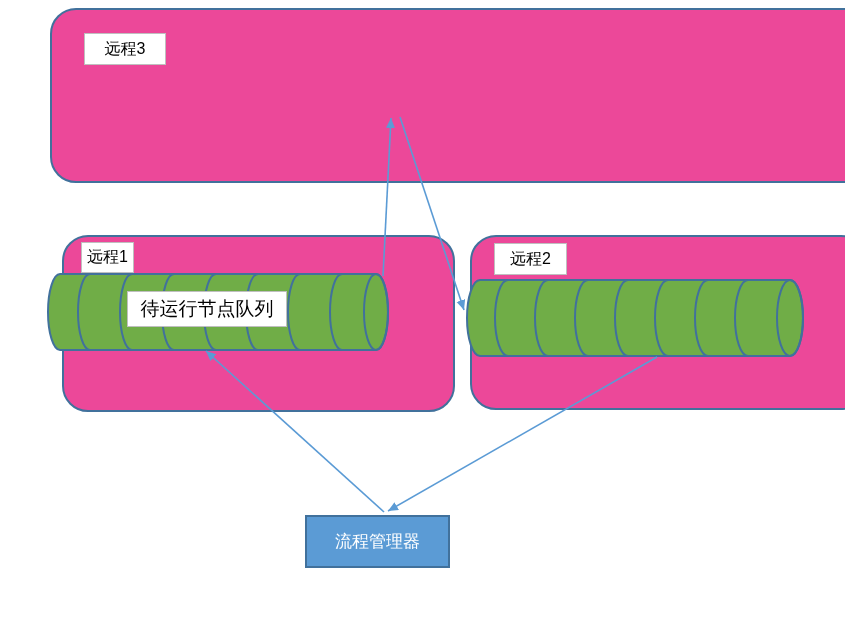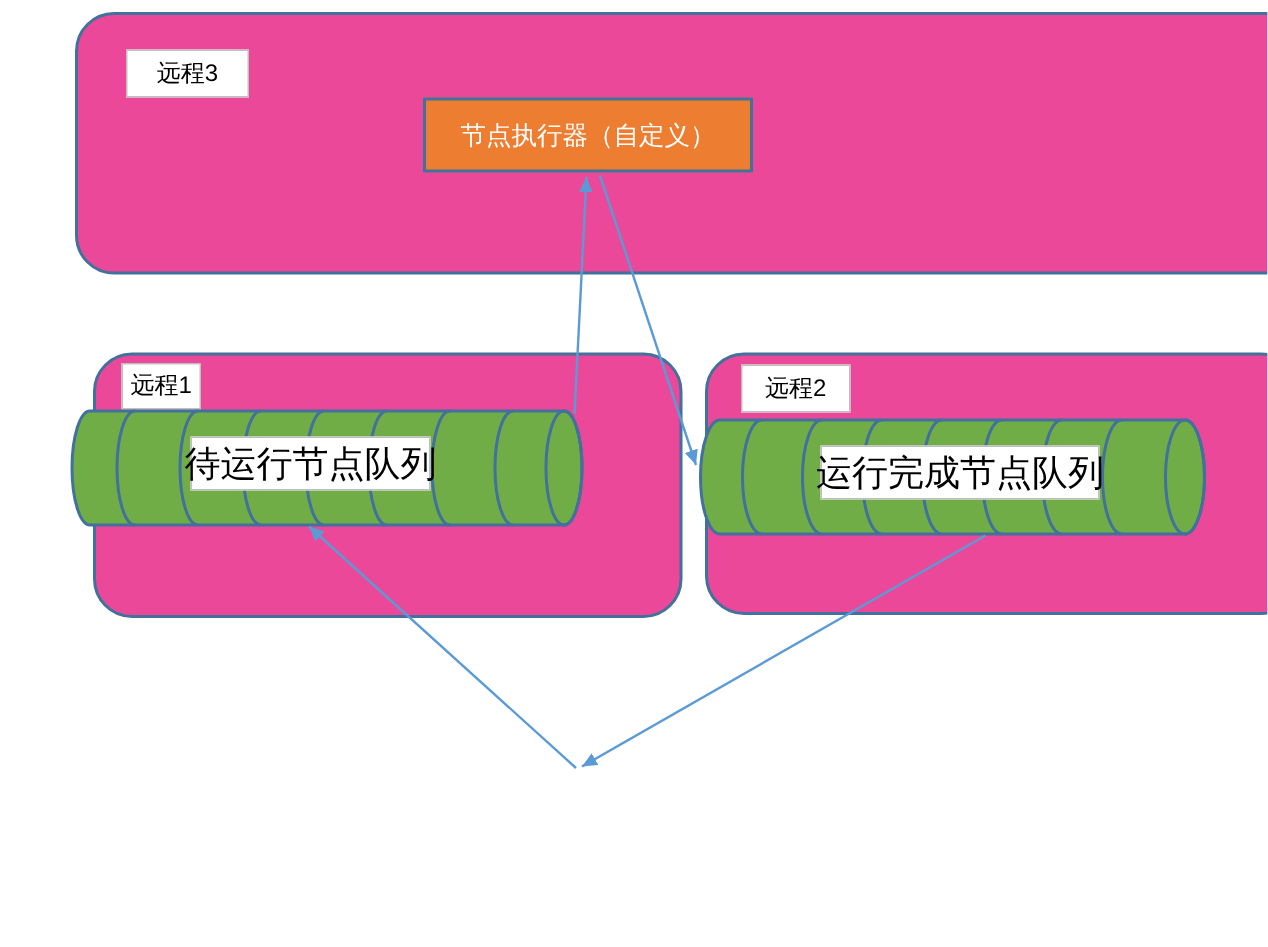--- a/index.html
+++ b/index.html
@@ -18,21 +18,21 @@
   }
   .node{
     position:absolute;display:flex;align-items:center;justify-content:center;
     color:#FFFFFF;border:2px solid #41719C;box-sizing:border-box;white-space:nowrap;
   }
   .node-executor{left:282px;top:65px;width:220px;height:50px;background:#ED7D31;font-size:17px;}
   .node-manager{left:305px;top:515px;width:145px;height:53px;background:#5B9BD5;font-size:17px;}
   .cyl-label{
     position:absolute;background:#FFFFFF;border:1px solid #BFBFBF;
     display:flex;align-items:center;justify-content:center;
-    font-size:24px;color:#000;box-sizing:border-box;white-space:nowrap;
+    font-size:19px;color:#000;box-sizing:border-box;white-space:nowrap;
   }
   .overlay{position:absolute;left:0;top:0;}
   .cylbody{fill:#70AD47;stroke:#41719C;stroke-width:2;}
   .cyldiv{fill:none;stroke:#41719C;stroke-width:2;}
   .cylface{fill:none;stroke:#41719C;stroke-width:2;}
   .edge{stroke:#5B9BD5;stroke-width:1.6;fill:none;}
 </style>
 </head>
 <body>
 
@@ -81,18 +81,17 @@
       <path class="cyldiv" d="M748,280 A13,38 0 0 0 748,356"></path>
       <ellipse class="cylface" cx="790" cy="318" rx="13" ry="38"></ellipse>
     </g>
 
     <line class="edge" x1="383" y1="276" x2="391" y2="118" marker-end="url(#ah)"></line>
     <line class="edge" x1="400" y1="117" x2="464" y2="310" marker-end="url(#ah)"></line>
     <line class="edge" x1="384" y1="512" x2="206" y2="351" marker-end="url(#ah)"></line>
     <line class="edge" x1="657" y1="357" x2="388" y2="511" marker-end="url(#ah)"></line>
   </svg>
 
-  <div class="node node-executor">节点执行器（自定义）</div>
+  <div class="node node-manager">流程管理器</div>
 
   <div class="cyl-label" style="left:127px;top:291px;width:160px;height:36px;">待运行节点队列</div>
-  <div class="cyl-label" style="left:547px;top:297px;width:186px;height:36px;">运行完成节点队列</div>
 
 </div>
 
 </body></html>

